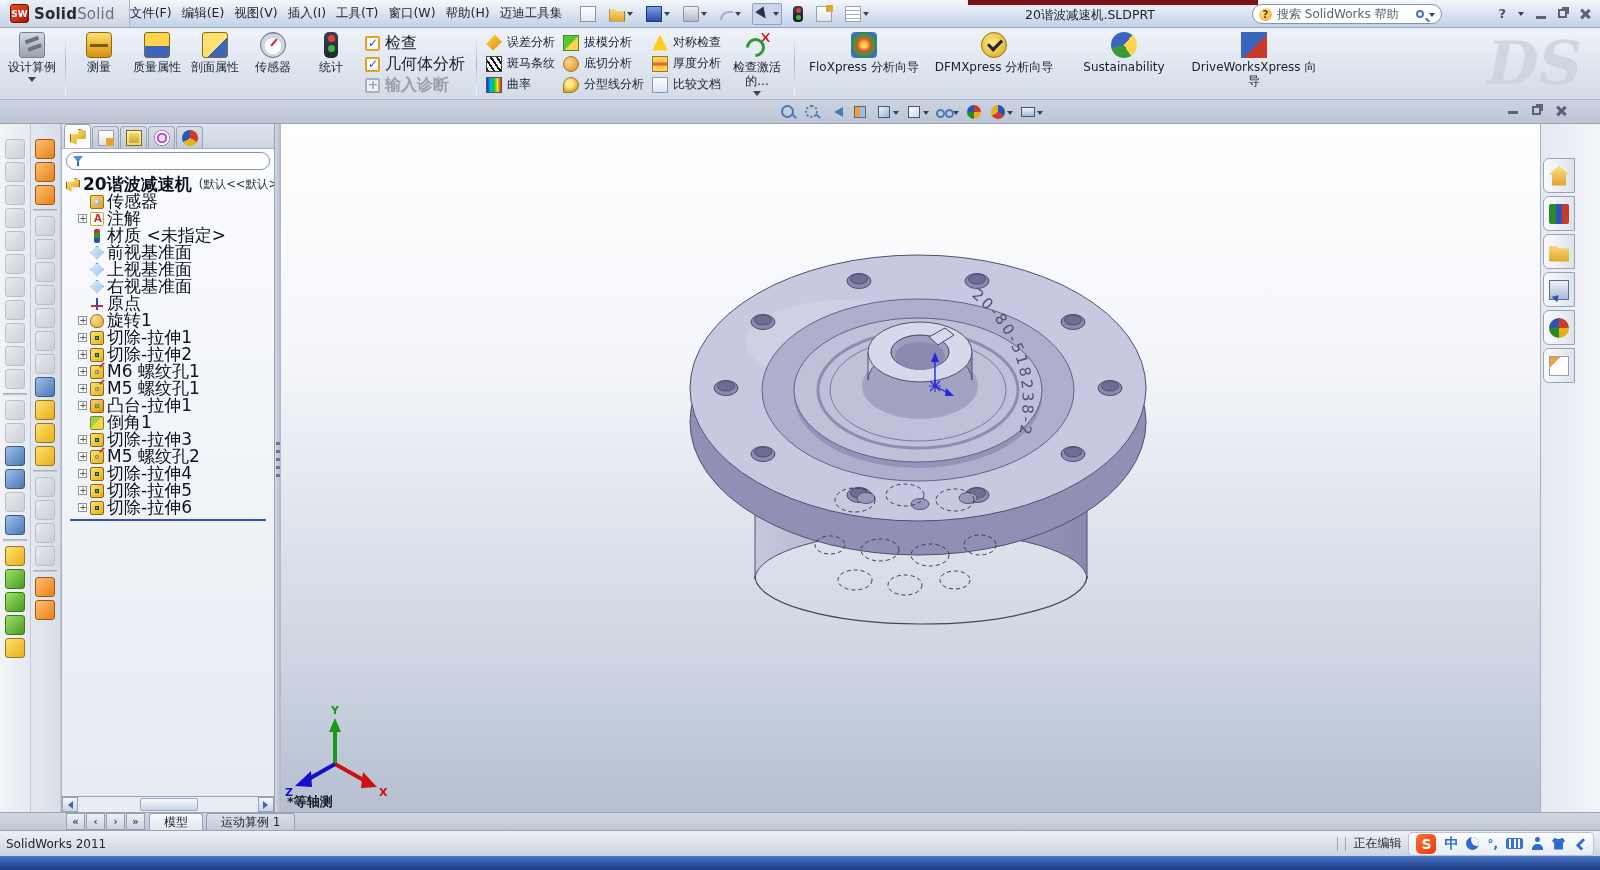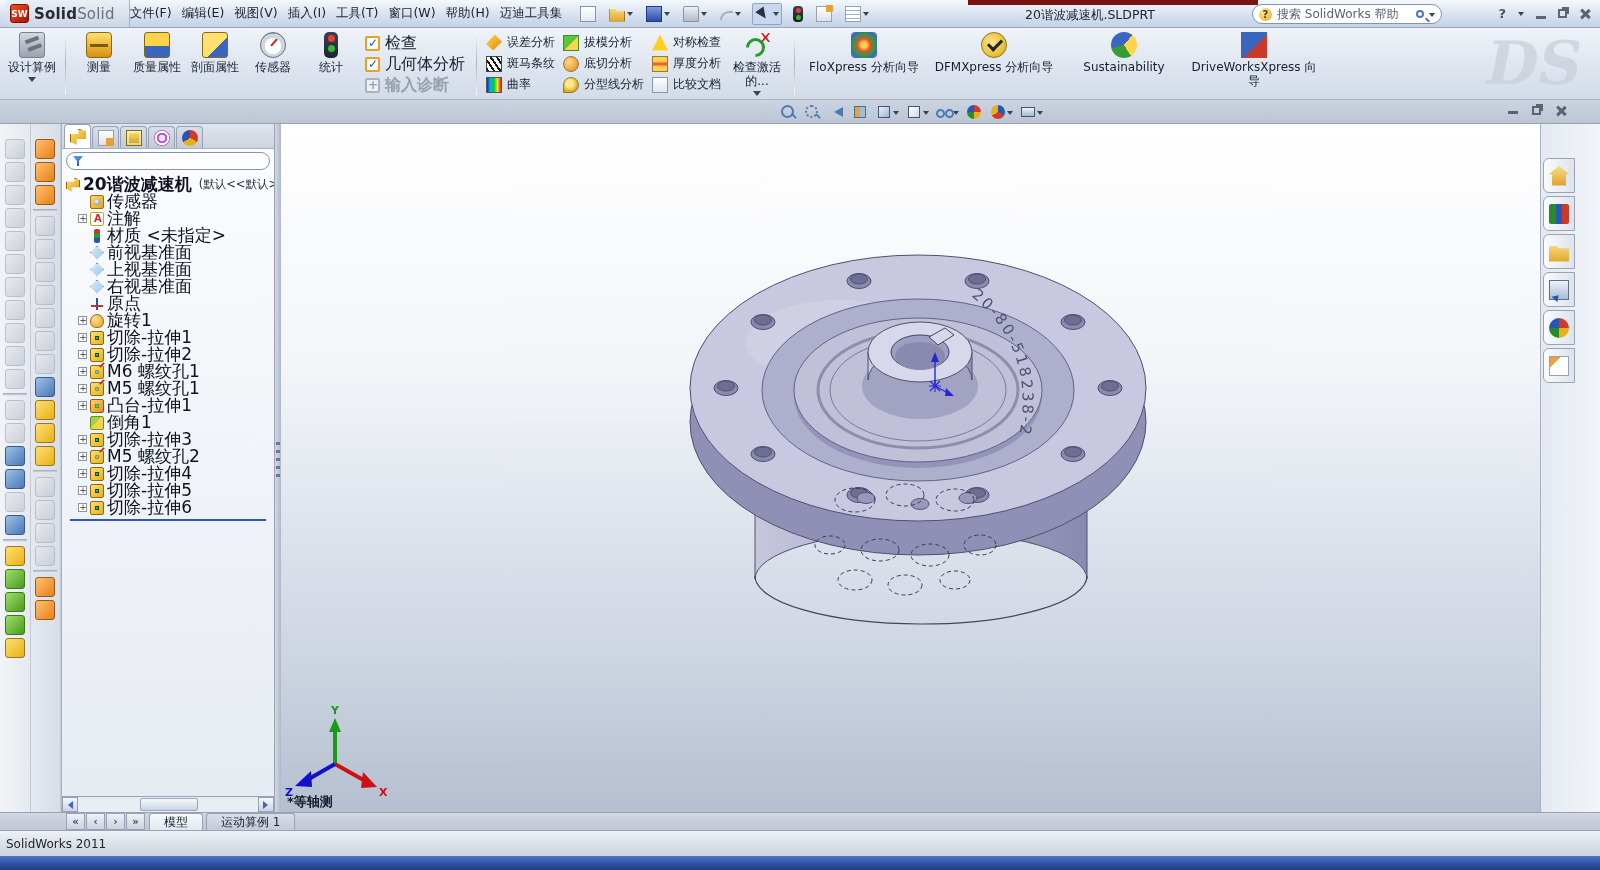--- a/index.html
+++ b/index.html
@@ -891,16 +891,31 @@
     <span class="navbtn">»</span>
     <span style="display:flex">
 
     <span class="btab active">模型</span>
         <span class="btab">运动算例 1</span>
       </span>
   </div>
 
   <div class="statusbar">
     <span>SolidWorks 2011</span>
+    <span class="sb-right">
+      <span class="sb-sep"></span>
+      <span class="sb-sep"></span>
+      <span>正在编辑</span>
+      <span class="imebar">
+        <span class="sogou-logo">S</span>
+        <span class="ime-lang">中</span>
+        <span class="moon-icon"></span>
+        <span class="punct-txt">°,</span>
+        <span class="keyboard-icon"></span>
+        <span class="user-icon"></span>
+        <span class="skin-icon"></span>
+        <span class="wrench-icon"></span>
+      </span>
+    </span>
   </div>
 
   <div class="taskbarstrip"></div>
 </div>
 
 </body></html>

